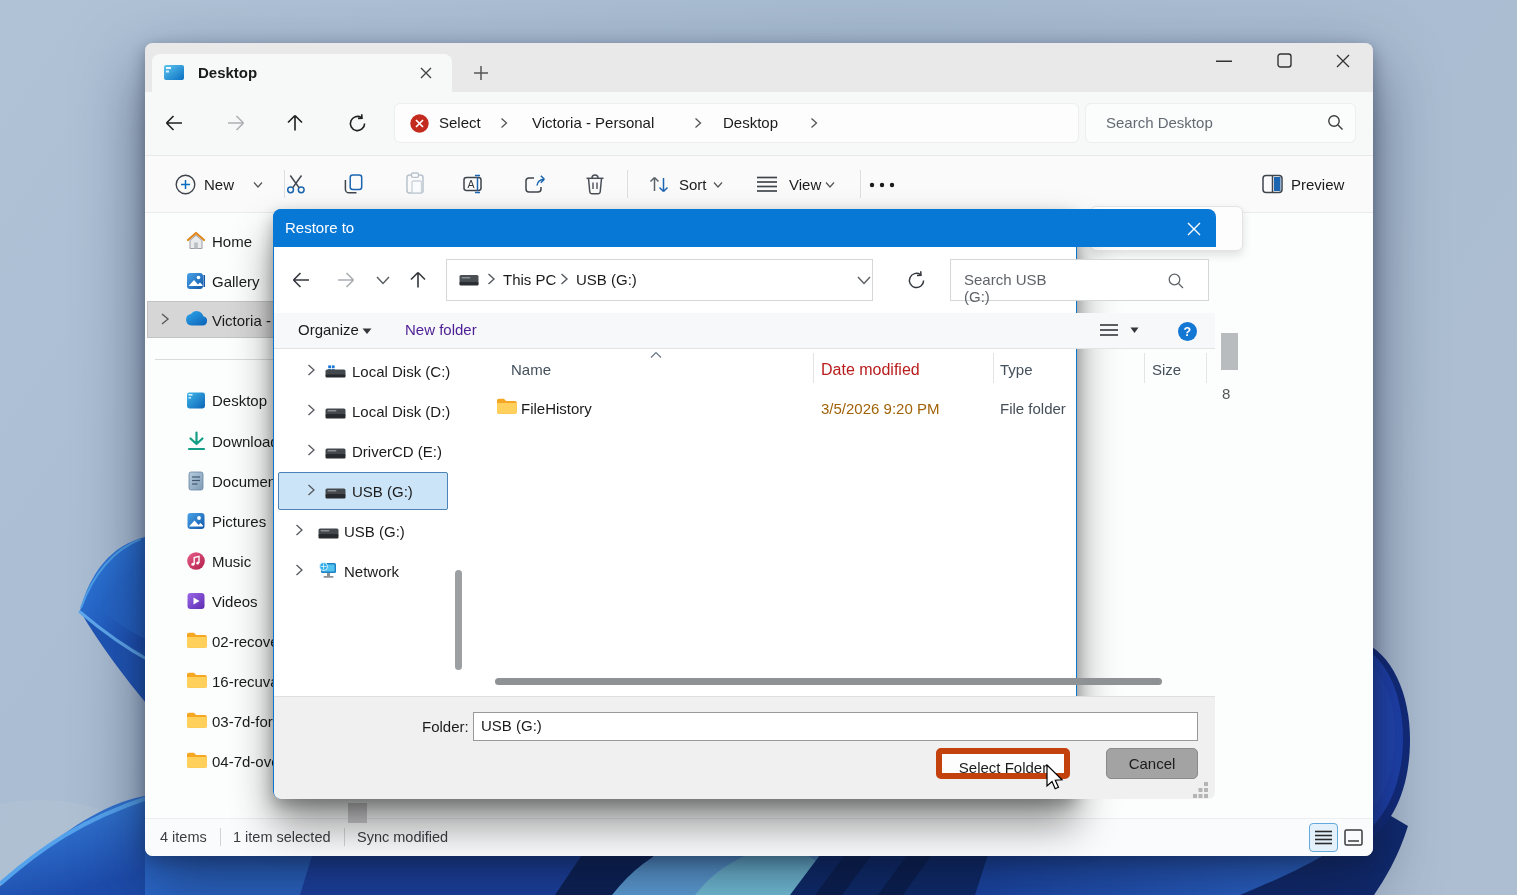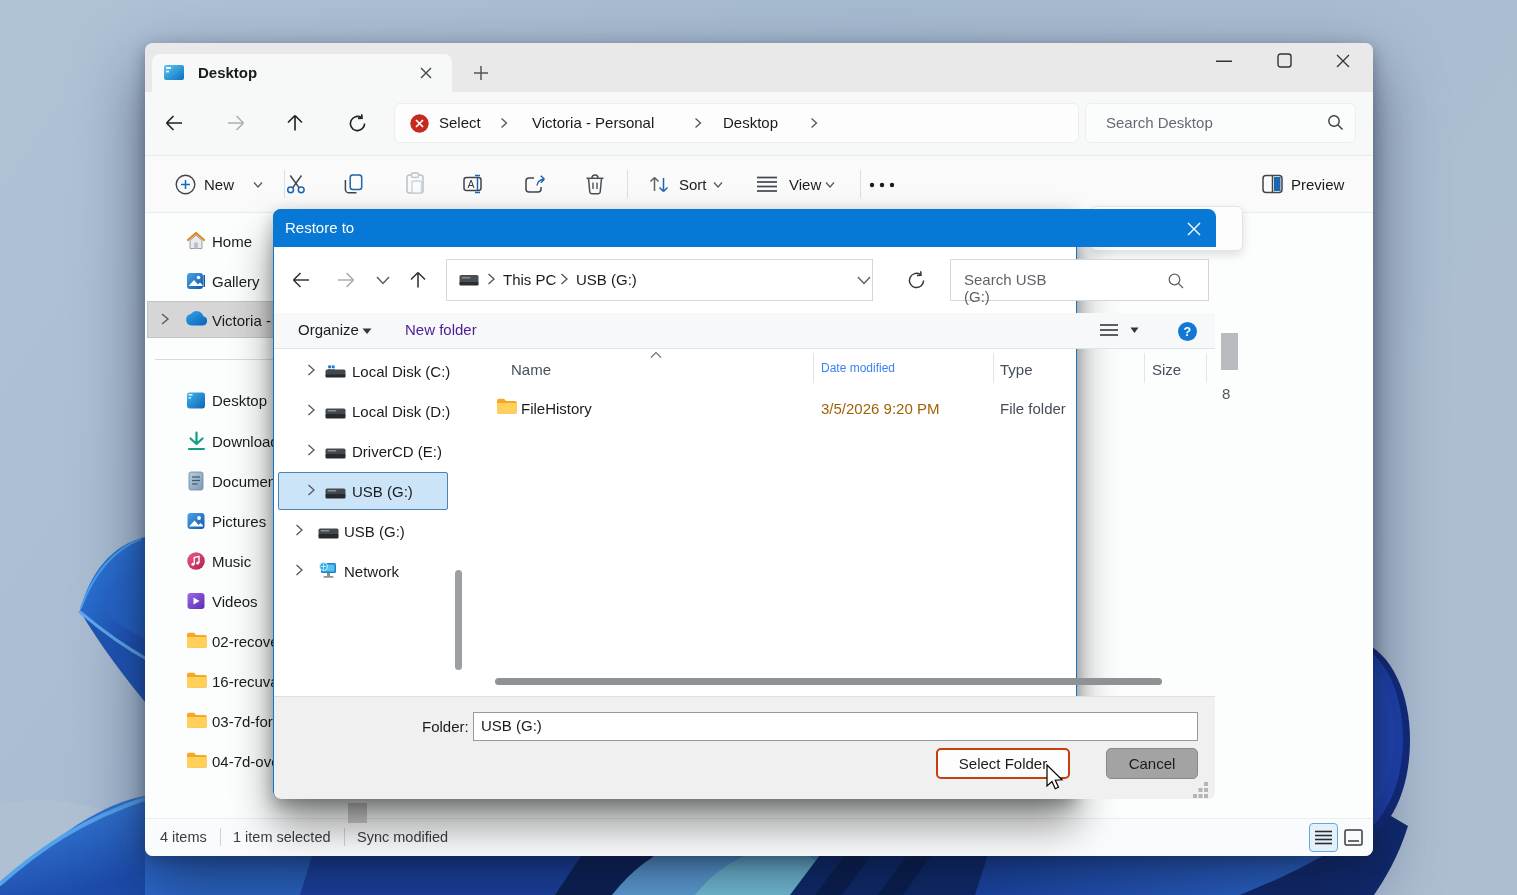--- a/index.html
+++ b/index.html
@@ -670,21 +670,21 @@
   <div class="abs" style="left:70px;top:353px;font-size:15px;color:#1b1b1b;">Network</div>
 
   <div class="abs" style="left:181px;top:360px;width:7px;height:100px;background:#9da0a2;border-radius:3.5px;"></div>
 
   <div class="abs" style="left:237px;top:151px;font-size:15px;color:#44505c;">Name</div>
   <div class="abs" style="left:376px;top:141px;">
       <svg width="12" height="8">
         <path d="M1 6.5 L6 1.5 L11 6.5" stroke="#6b7681" stroke-width="1.2" fill="none"></path>
       </svg>
     </div>
-  <div class="abs" style="left:547px;top:151px;font-size:12px;color:#3b82f6;">Date modified</div>
+  <div class="abs" style="left:547px;top:151px;font-size:16px;color:#b91c1c;">Date modified</div>
   <div class="abs" style="left:726px;top:151px;font-size:15px;color:#44505c;">Type</div>
   <div class="abs" style="left:878px;top:151px;font-size:15px;color:#44505c;">Size</div>
   <div class="abs" style="left:539px;top:143px;width:1px;height:30px;background:#e4e4e4;"></div>
   <div class="abs" style="left:719px;top:143px;width:1px;height:30px;background:#e4e4e4;"></div>
   <div class="abs" style="left:870px;top:143px;width:1px;height:30px;background:#e4e4e4;"></div>
   <div class="abs" style="left:932px;top:143px;width:1px;height:30px;background:#e4e4e4;"></div>
 
   <div class="abs" style="left:222px;top:188px;">
       <svg width="21" height="17" viewBox="0 0 21 17">
         <path d="M1 2.5 a1.8 1.8 0 0 1 1.8 -1.8 H8 L10 3 H19 a1.8 1.8 0 0 1 1.8 1.8 V14 a1.8 1.8 0 0 1 -1.8 1.8 H2.8 A1.8 1.8 0 0 1 1 14 Z" fill="#f5a623"></path>
@@ -694,21 +694,21 @@
   <div class="abs" style="left:247px;top:190px;font-size:15px;color:#1b1b1b;">FileHistory</div>
   <div class="abs" style="left:547px;top:190px;font-size:15px;color:#a16207;">3/5/2026 9:20 PM</div>
   <div class="abs" style="left:726px;top:190px;font-size:15px;color:#454f59;">File folder</div>
 
   <div class="abs" style="left:221px;top:468px;width:667px;height:7px;background:#8f9294;border-radius:3.5px;"></div>
 
   <div class="abs" style="left:0;top:486px;width:941px;height:103px;background:#f0f0f0;border-top:1px solid #dfdfdf;border-radius:0 0 7px 7px;"></div>
   <div class="abs" style="left:148px;top:508px;font-size:15px;color:#1b1b1b;">Folder:</div>
   <div class="abs" style="left:199px;top:502px;width:725px;height:29px;background:#fff;border:1px solid #999;"></div>
   <div class="abs" style="left:207px;top:507px;font-size:15px;color:#1b1b1b;">USB (G:)</div>
-  <div class="abs" style="left:662px;top:538px;width:134px;height:31px;background:#fdfdfd;border:2px solid #c2410c;border-radius:5px;font-size:15px;color:#1b1b1b;text-align:center;line-height:27px;">Select Folder</div>
+  <div class="abs" style="left:662px;top:538px;width:134px;height:31px;background:#fdfdfd;border:6px solid #c2410c;border-radius:5px;font-size:15px;color:#1b1b1b;text-align:center;line-height:27px;">Select Folder</div>
   <div class="abs" style="left:832px;top:538px;width:92px;height:31px;background:#a3a3a3;border:1px solid #8a8a8a;border-radius:5px;font-size:15px;color:#1b1b1b;text-align:center;line-height:29px;">Cancel</div>
   <div class="abs" style="left:919px;top:572px;">
       <svg width="16" height="16">
         <g fill="#b5b5b5">
           <rect x="11" y="0" width="4" height="4"></rect>
           <rect x="11" y="6" width="4" height="4"></rect>
           <rect x="11" y="12" width="4" height="4"></rect>
           <rect x="5.5" y="6" width="4" height="4"></rect>
           <rect x="5.5" y="12" width="4" height="4"></rect>
           <rect x="0" y="12" width="4" height="4"></rect>

